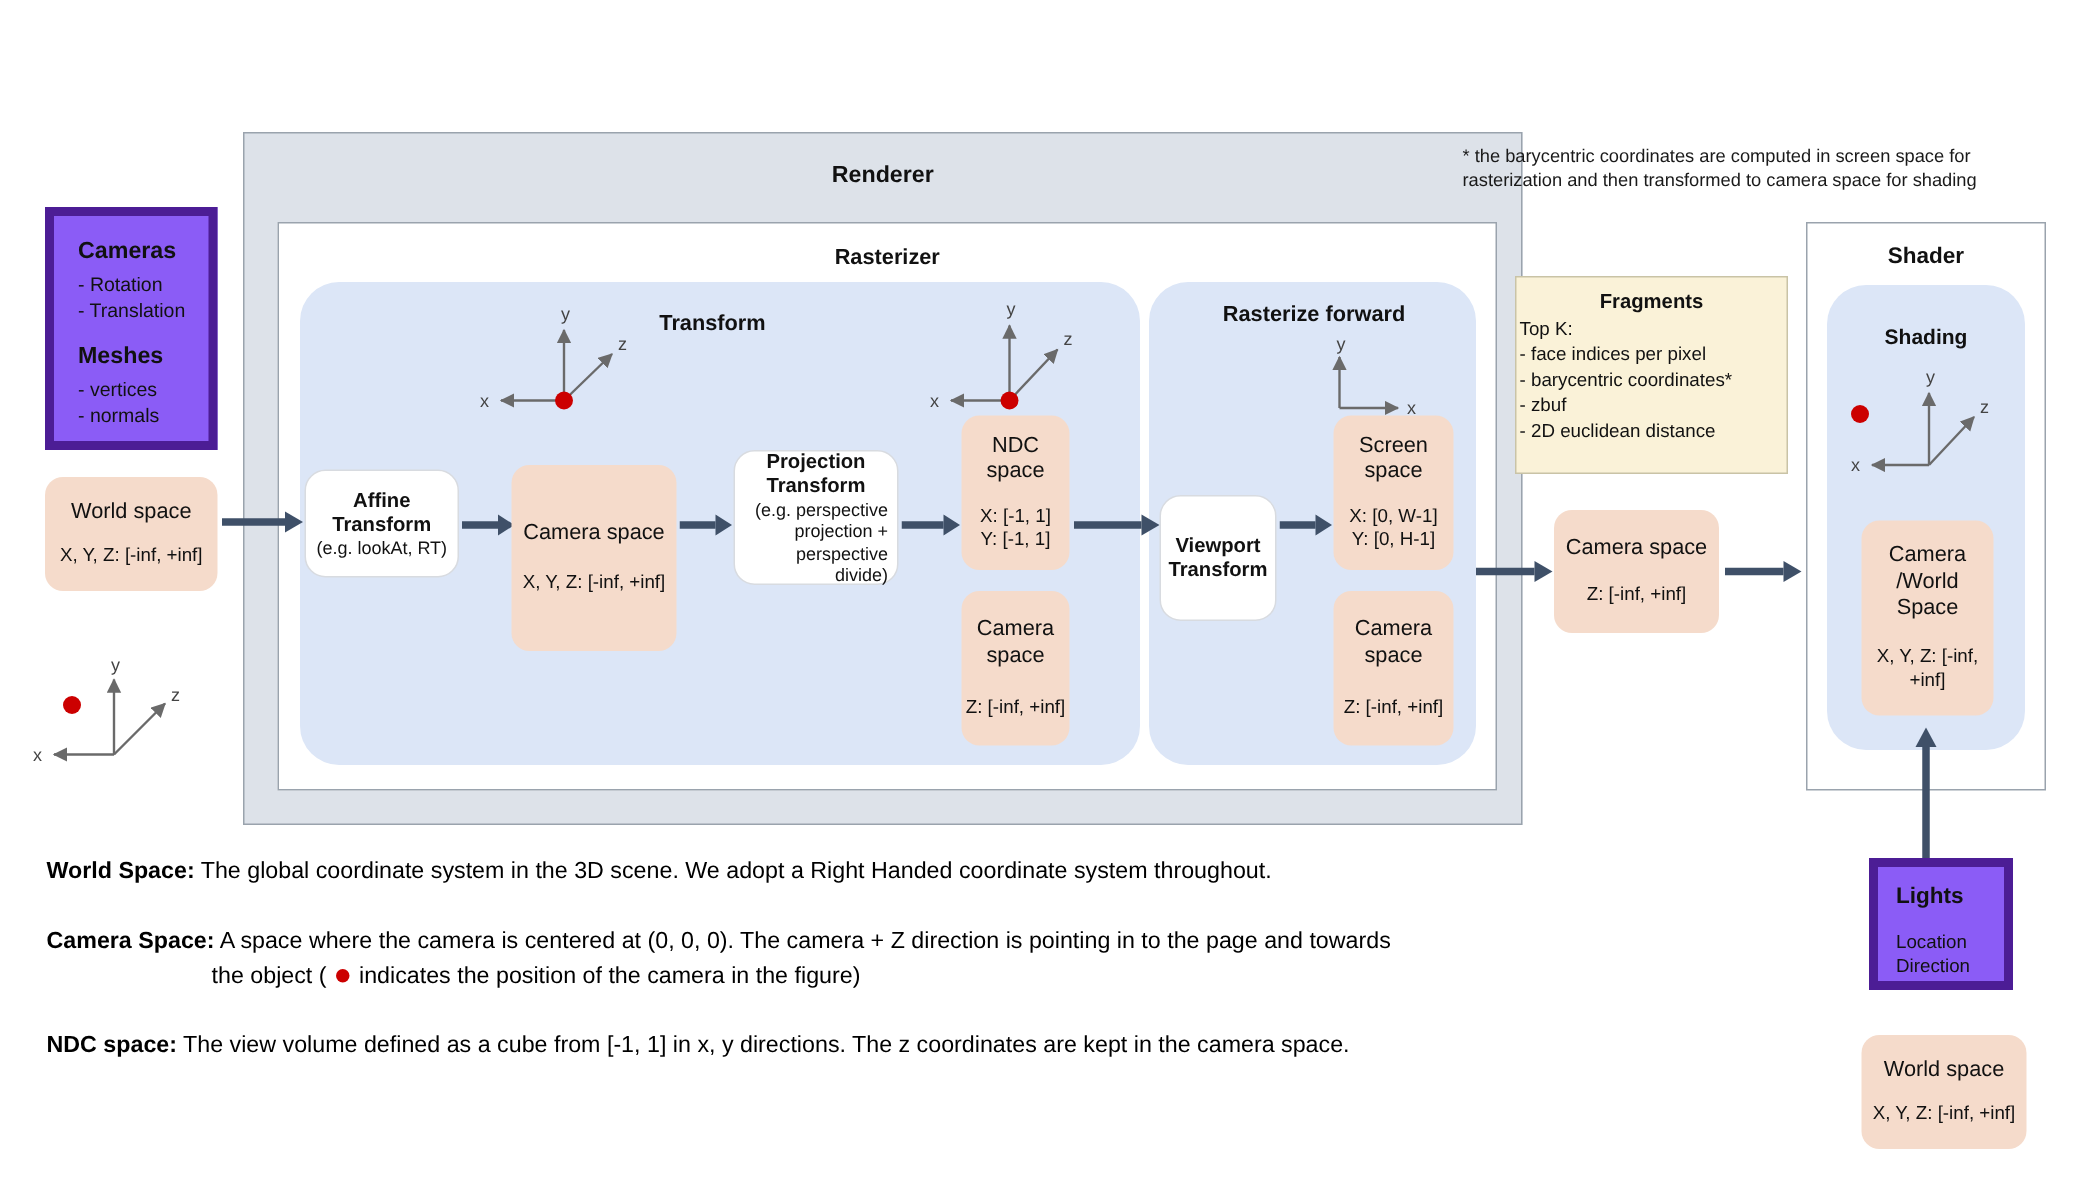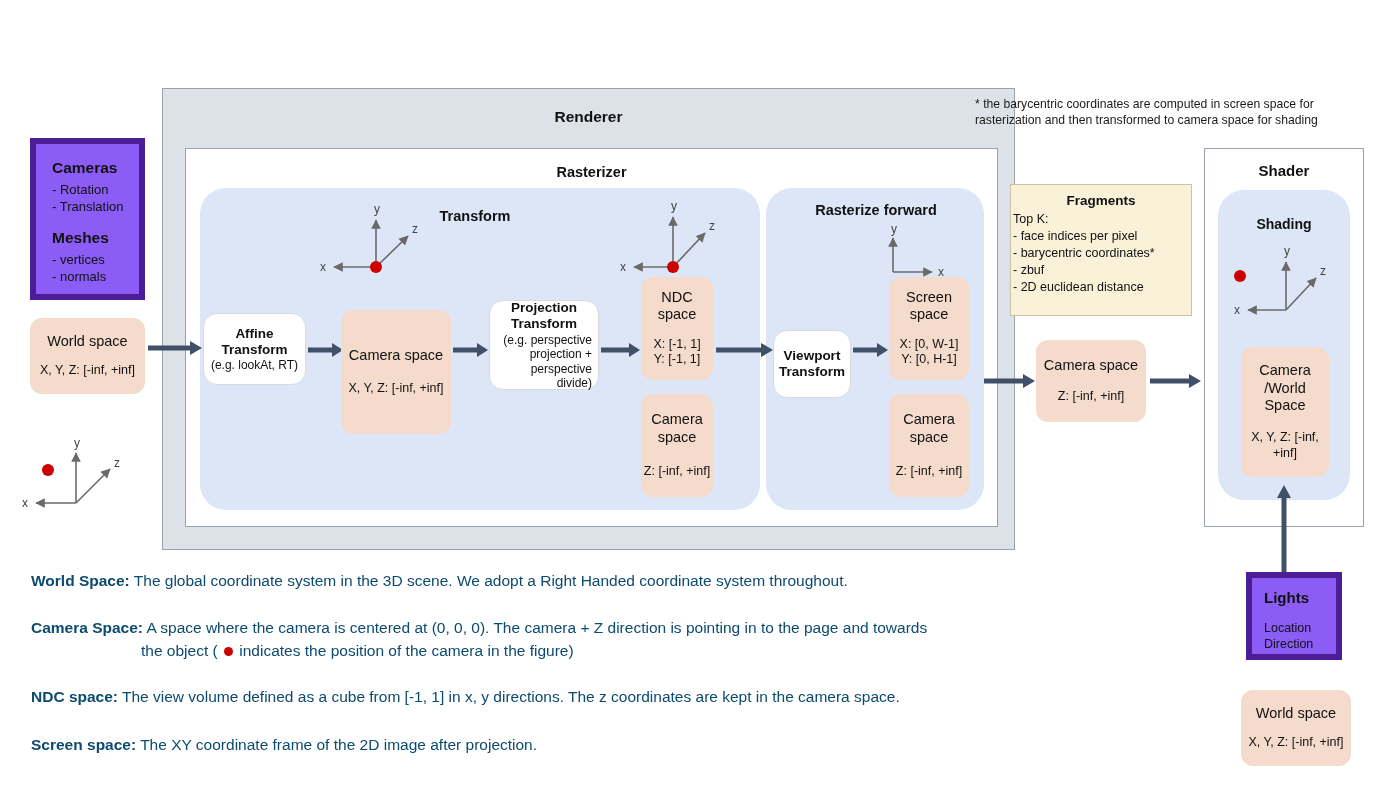--- a/index.html
+++ b/index.html
@@ -57,42 +57,42 @@
   .noderange{font-size:12.5px;line-height:1.25;}
   .nodebold{font-weight:bold;font-size:13.5px;line-height:1.2;}
   .nodesub{font-size:12px;line-height:1.2;}
 
   #world-space-node{left:30px;top:318px;width:115px;height:76px;}
   #affine-node{left:203px;top:313px;width:103px;height:72px;}
   #camera-space-1{left:341px;top:310px;width:110px;height:124px;}
   #projection-node{left:489px;top:300px;width:110px;height:90px;}
   #ndc-node{left:641px;top:277px;width:72px;height:103px;}
   #camera-space-2{left:641px;top:394px;width:72px;height:103px;}
-  #viewport-node{left:773px;top:330px;width:78px;height:68px;}
+  #viewport-node{left:773px;top:330px;width:78px;height:84px;}
   #screen-node{left:889px;top:277px;width:80px;height:103px;}
   #camera-space-3{left:889px;top:394px;width:80px;height:103px;}
   #camera-space-4{left:1036px;top:340px;width:110px;height:82px;}
   #camera-world-node{left:1241px;top:347px;width:88px;height:130px;}
   #world-space-node-2{left:1241px;top:690px;width:110px;height:76px;}
 
   
   #fragments-box{left:1010px;top:184px;width:182px;height:132px;background:#faf2d8;border:1px solid #c9c3a6;
     padding:8px 0 0 0;}
   #fragments-title{font-weight:bold;font-size:13.5px;text-align:center;margin-bottom:3px;}
   #fragments-list{font-size:12.5px;line-height:1.35;padding-left:2px;}
 
   
   .arrow{background:transparent;}
   .arrow svg{display:block;}
 
   
   .axis svg{display:block;overflow:visible;}
 
   
-  #legend{left:31px;top:570px;width:1090px;font-size:15.5px;line-height:1.45;color:#0c4a6e;}
+  #legend{left:31px;top:570px;width:1090px;font-size:15.5px;line-height:1.45;color:#000000;}
   #legend .row{margin-bottom:25px;}
   #legend b{font-weight:bold;}
   #legend .indent{padding-left:110px;display:block;}
   .reddot{display:inline-block;width:9px;height:9px;border-radius:50%;background:#cc0000;
     vertical-align:middle;margin:0 2px;}
 </style>
 </head>
 <body>
 
 <div class="abs" id="renderer-panel"></div>
@@ -371,16 +371,13 @@
   </div>
   <div class="row" style="margin-bottom:24px">
     <b>Camera Space:</b><span> A space where the camera is centered at (0, 0, 0). The camera + Z direction is pointing in to the page and towards</span>
     <span class="indent">
       <span>the object ( </span><span class="reddot"></span><span> indicates the position of the camera in the figure)</span>
     </span>
   </div>
   <div class="row">
     <b>NDC space:</b><span> The view volume defined as a cube from [-1, 1] in x, y directions. The z coordinates are kept in the camera space.</span>
   </div>
-  <div class="row" style="margin-bottom:0">
-    <b>Screen space:</b><span> The XY coordinate frame of the 2D image after projection.</span>
-  </div>
 </div>
 
 </body></html>

